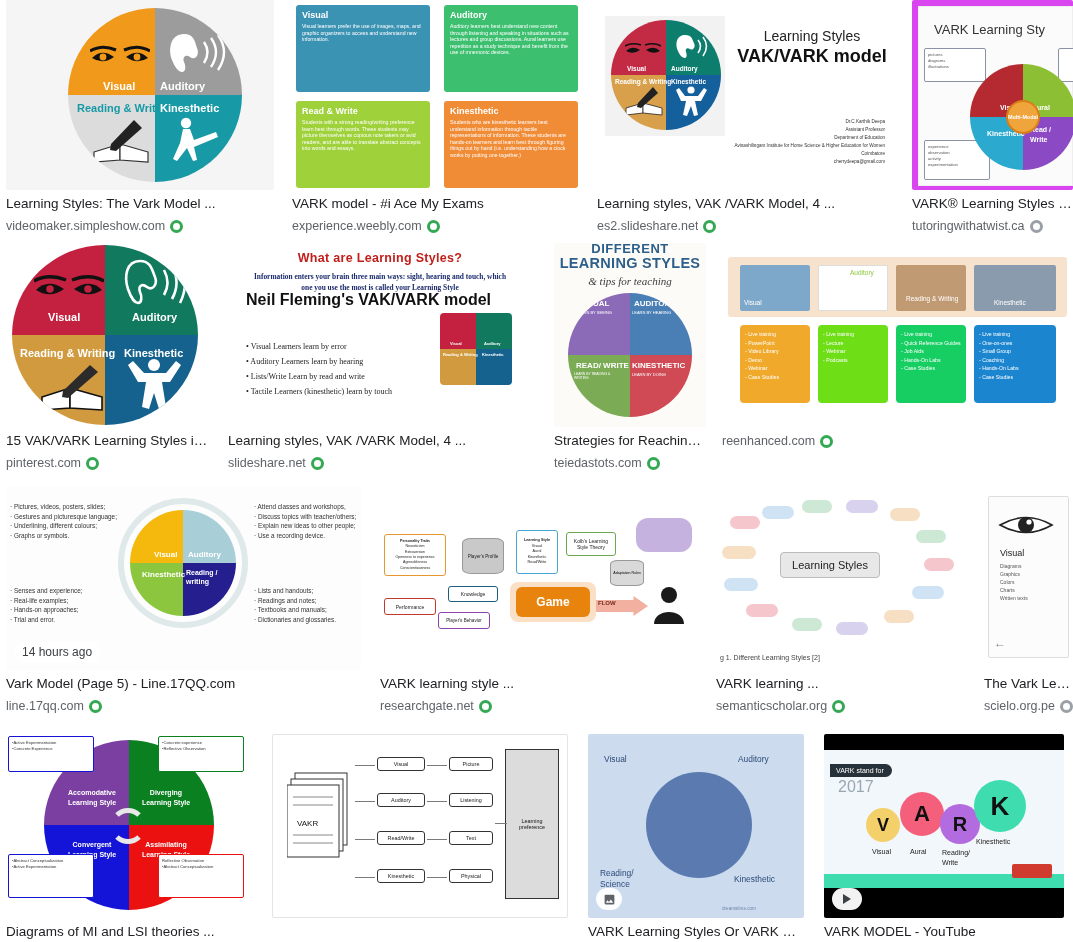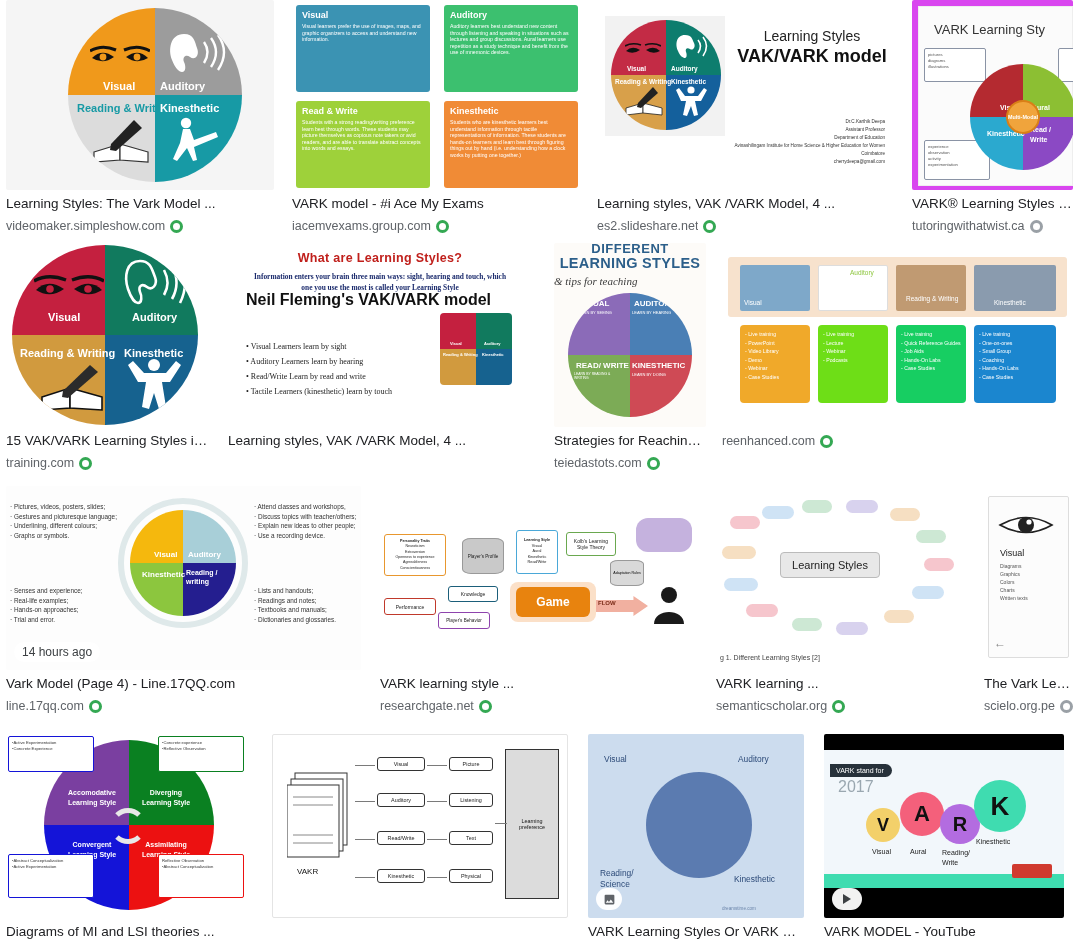--- a/index.html
+++ b/index.html
@@ -171,21 +171,21 @@
           </div>
           <div class="card" style="left:152px;top:101px;width:134px;height:87px;background:#f08b36;">
             <b>Kinesthetic</b>
             <p>Students who are kinesthetic learners best understand information through tactile representations of information. These students are hands-on learners and learn best through figuring things out by hand (i.e. understanding how a clock works by putting one together.)</p>
           </div>
         </div>
       </div>
       <div class="caption">
         <div class="title">VARK model - #i Ace My Exams</div>
         <div class="srcline">
-          <span class="src">iacemvexams.group.com</span>
+          <span class="src">experience.weebly.com</span>
           <span class="ring"></span>
         </div>
       </div>
     </div>
 
     <div class="tile" style="left:597px;top:0;width:292px;">
       <div class="thumb" style="width:292px;height:190px;background:#fff;">
         <div class="art">
           <div style="position:absolute;left:8px;top:16px;width:120px;height:120px;background:#f2f2f2;"></div>
           <div class="wheel" style="left:14px;top:20px;width:110px;height:110px;">
@@ -320,61 +320,65 @@
             <svg style="position:absolute;left:112px;top:112px;" width="62" height="58" viewBox="0 0 62 58">
               <circle cx="30" cy="8" r="6" fill="#fff"></circle>
               <path d="M20 16 L42 16 L52 4 L57 8 L46 25 L38 25 L42 50 L35 52 L30 36 L25 52 L18 50 L22 25 L14 25 L4 8 L9 4Z" fill="#fff"></path>
             </svg>
           </div>
         </div>
       </div>
       <div class="caption">
         <div class="title">15 VAK/VARK Learning Styles ide…</div>
         <div class="srcline">
-          <span class="src">training.com</span>
+          <span class="src">pinterest.com</span>
           <span class="ring"></span>
         </div>
       </div>
     </div>
 
     <div class="tile" style="left:228px;top:0;width:304px;">
       <div class="thumb" style="width:304px;height:184px;background:#fff;">
         <div class="art">
           <div style="position:absolute;left:22px;top:28px;width:260px;text-align:center;font-size:7.4px;color:#1a2a6c;font-weight:bold;line-height:11px;font-family:'Liberation Serif',serif;">Information enters your brain three main ways: sight, hearing and touch, which one you use the most is called your Learning Style</div>
           <div style="position:absolute;left:0;top:8px;width:304px;text-align:center;font-size:12.5px;font-weight:bold;color:#c0201c;letter-spacing:.3px;">What are Learning Styles?</div>
           <div style="position:absolute;left:18px;top:48px;font-size:16px;font-weight:bold;color:#111;">Neil Fleming's VAK/VARK model</div>
           <div style="position:absolute;left:18px;top:96px;width:190px;font-size:8px;color:#222;line-height:15px;font-family:'Liberation Serif',serif;">
-            <div>• <span>Visual Learners learn by sight</span></div>
+            <div>• <span>Visual Learners learn by error</span></div>
             <div>• <span>Auditory Learners learn by hearing</span></div>
-            <div>• <span>Read/Write Learn by read and write</span></div>
+            <div>• <span>Lists/Write Learn by read and write</span></div>
             <div>• <span>Tactile Learners (kinesthetic) learn by touch</span></div>
           </div>
           <div class="wheel" style="left:212px;top:70px;width:72px;height:72px;border-radius:4px;">
             <div class="q tl" style="background:#c4203f"></div>
             <div class="q tr" style="background:#117a5e"></div>
             <div class="q bl" style="background:#d19a3e"></div>
             <div class="q br" style="background:#16628f"></div>
             <div class="qlab" style="left:10px;top:28px;font-size:4px;">Visual</div>
             <div class="qlab" style="left:44px;top:28px;font-size:4px;">Auditory</div>
             <div class="qlab" style="left:3px;top:39px;font-size:4px;">Reading &amp; Writing</div>
             <div class="qlab" style="left:42px;top:39px;font-size:4px;">Kinesthetic</div>
           </div>
         </div>
       </div>
       <div class="caption">
         <div class="title">Learning styles, VAK /VARK Model, 4 ...</div>
+        <div class="srcline">
+          <span class="src">slideshare.net</span>
+          <span class="ring"></span>
+        </div>
       </div>
     </div>
 
     <div class="tile" style="left:554px;top:0;width:152px;">
       <div class="thumb" style="width:152px;height:184px;background:#fdfbf8;">
         <div class="art">
           <div style="position:absolute;left:0;top:-2px;width:152px;text-align:center;font-size:13px;font-weight:bold;color:#2c5f8a;letter-spacing:.5px;">DIFFERENT</div>
           <div style="position:absolute;left:0;top:12px;width:152px;text-align:center;font-size:14.5px;font-weight:bold;color:#2c5f8a;letter-spacing:.3px;">LEARNING STYLES</div>
-          <div style="position:absolute;left:0;top:32px;width:152px;text-align:left;font-size:11px;color:#3a3a3a;font-style:italic;font-family:'Liberation Serif',serif;">&amp; tips for teaching</div>
+          <div style="position:absolute;left:0;top:32px;width:152px;text-align:center;font-size:11px;color:#3a3a3a;font-style:italic;font-family:'Liberation Serif',serif;">&amp; tips for teaching</div>
           <div class="wheel" style="left:14px;top:50px;width:124px;height:124px;">
             <div class="q tl" style="background:#8b6bb8"></div>
             <div class="q tr" style="background:#4a7fb5"></div>
             <div class="q bl" style="background:#7cab56"></div>
             <div class="q br" style="background:#cf4a55"></div>
             <div class="qlab" style="left:12px;top:6px;font-size:8px;">VISUAL</div>
             <div class="qlab" style="left:66px;top:6px;font-size:8px;">AUDITORY</div>
             <div class="qlab" style="left:8px;top:68px;font-size:8px;">READ/ WRITE</div>
             <div class="qlab" style="left:64px;top:68px;font-size:8px;">KINESTHETIC</div>
             <div class="qlab" style="left:8px;top:17px;font-size:4px;font-weight:normal;">LEARN BY SEEING</div>
@@ -483,21 +487,21 @@
             <div class="q br" style="background:#241e8f"></div>
             <div class="qlab" style="left:24px;top:40px;font-size:8px;">Visual</div>
             <div class="qlab" style="left:58px;top:40px;font-size:8px;">Auditory</div>
             <div class="qlab" style="left:12px;top:60px;font-size:8px;">Kinesthetic</div>
             <div class="qlab" style="left:56px;top:58px;font-size:7px;width:40px;white-space:normal;line-height:9px;">Reading / writing</div>
           </div>
         </div>
         <div class="badge-time">14 hours ago</div>
       </div>
       <div class="caption">
-        <div class="title">Vark Model (Page 4) - Line.17QQ.com</div>
+        <div class="title">Vark Model (Page 5) - Line.17QQ.com</div>
         <div class="srcline">
           <span class="src">line.17qq.com</span>
           <span class="ring"></span>
         </div>
       </div>
     </div>
 
     <div class="tile" style="left:380px;top:0;width:319px;">
       <div class="thumb" style="width:319px;height:184px;background:#fff;">
         <div class="art">
@@ -655,21 +659,21 @@
         <div class="art">
           <svg style="position:absolute;left:14px;top:34px;" width="72" height="96" viewBox="0 0 72 96">
             <rect x="8" y="4" width="52" height="72" fill="#fff" stroke="#333"></rect>
             <rect x="4" y="10" width="52" height="72" fill="#fff" stroke="#333"></rect>
             <rect x="0" y="16" width="52" height="72" fill="#fff" stroke="#333"></rect>
             <line x1="6" y1="28" x2="46" y2="28" stroke="#888"></line>
             <line x1="6" y1="36" x2="46" y2="36" stroke="#888"></line>
             <line x1="6" y1="66" x2="46" y2="66" stroke="#888"></line>
             <line x1="6" y1="74" x2="46" y2="74" stroke="#888"></line>
           </svg>
-          <div style="position:absolute;left:24px;top:84px;font-size:8px;color:#111;margin-top:48px;">VAKR</div>
+          <div style="position:absolute;left:24px;top:84px;font-size:8px;color:#111;">VAKR</div>
           <div class="node" style="left:104px;top:22px;width:48px;height:14px;border:1px solid #333;font-size:5.4px;">Visual</div>
           <div class="node" style="left:104px;top:58px;width:48px;height:14px;border:1px solid #333;font-size:5.4px;">Auditory</div>
           <div class="node" style="left:104px;top:96px;width:48px;height:14px;border:1px solid #333;font-size:5.4px;">Read/Write</div>
           <div class="node" style="left:104px;top:134px;width:48px;height:14px;border:1px solid #333;font-size:5.4px;">Kinesthetic</div>
           <div class="node" style="left:176px;top:22px;width:44px;height:14px;border:1px solid #333;font-size:5.4px;">Picture</div>
           <div class="node" style="left:176px;top:58px;width:44px;height:14px;border:1px solid #333;font-size:5.4px;">Listening</div>
           <div class="node" style="left:176px;top:96px;width:44px;height:14px;border:1px solid #333;font-size:5.4px;">Text</div>
           <div class="node" style="left:176px;top:134px;width:44px;height:14px;border:1px solid #333;font-size:5.4px;">Physical</div>
           <div style="position:absolute;left:232px;top:14px;width:54px;height:150px;background:#dcdcdc;border:1px solid #333;display:flex;align-items:center;justify-content:center;text-align:center;font-size:5.4px;color:#111;padding:4px;">Learning preference</div>
           <div class="arrowln" style="left:82px;top:30px;width:20px;"></div>

